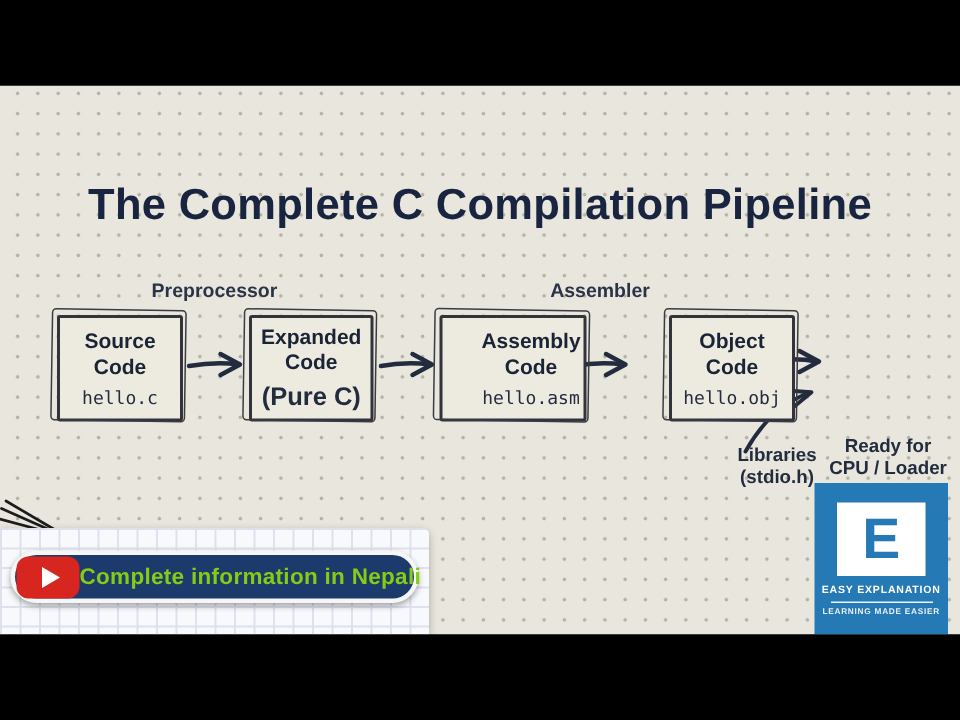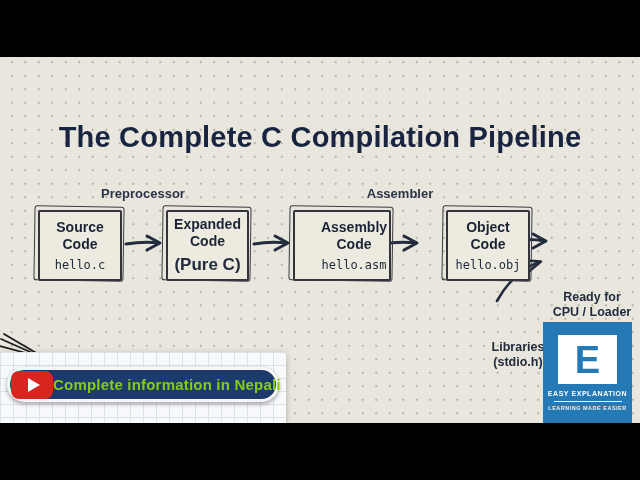--- a/index.html
+++ b/index.html
@@ -40,21 +40,21 @@
   .pbox.b2{left:293px; width:98px;padding-left:24px;}
   .pbox.b3{left:423px; width:84px;margin-left:23px;}
   .pbox.b4{left:553px; width:83px;}
   .pbox-title{font-size:14px; font-weight:800; line-height:1.16; color:#1b2436; text-align:center;}
   .pbox-sub{margin-top:6px; font-family:"DejaVu Sans Mono", monospace; font-size:12px; color:#232c3e; text-align:center;}
   .pbox-sub.sans{font-family:"Liberation Sans", sans-serif; font-weight:600; font-size:17px;}
   .note{
     position:absolute; text-align:center; font-size:12.5px; font-weight:600;
     color:#232c3e; line-height:1.22;
   }
-  .note.libraries{left:468px; top:239px; width:100px;margin-top:44px;}
+  .note.libraries{left:468px; top:239px; width:100px;}
   .note.ready{left:540px; top:233px; width:104px;}
   .arrows{position:absolute; left:0; top:0; pointer-events:none;}
   .note-region{
     position:absolute; left:0; top:295px; width:286px; height:71px;
     background-color:#f8f9fc;
     background-image:linear-gradient(#dde1ec 1px, transparent 1px),
                      linear-gradient(90deg, #dde1ec 1px, transparent 1px);
     background-size:13px 13px;
     box-shadow:0 2px 6px rgba(0,0,0,.28);
     border-radius:0 4px 0 0;

